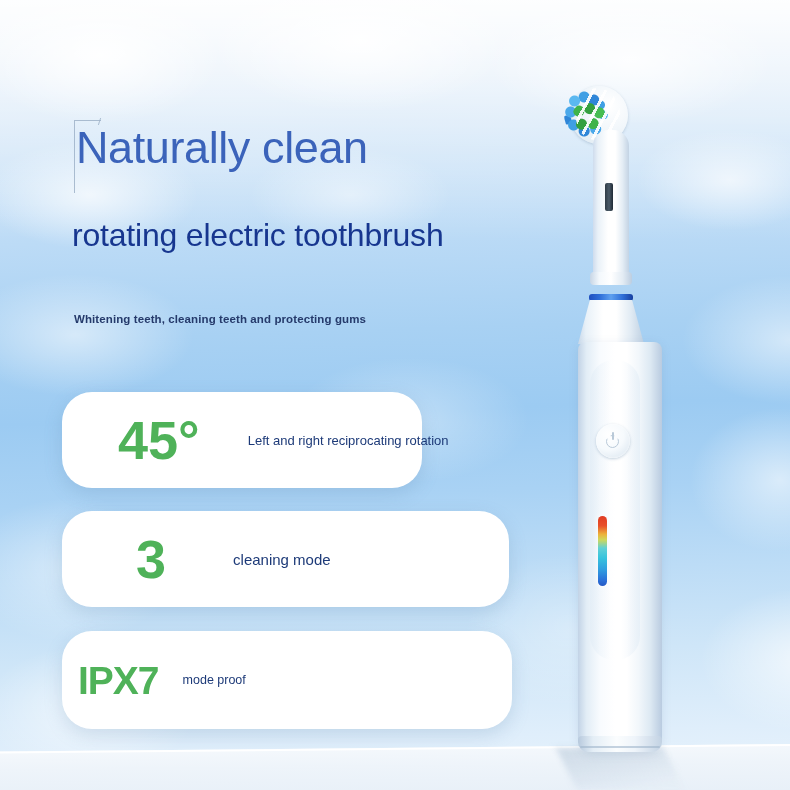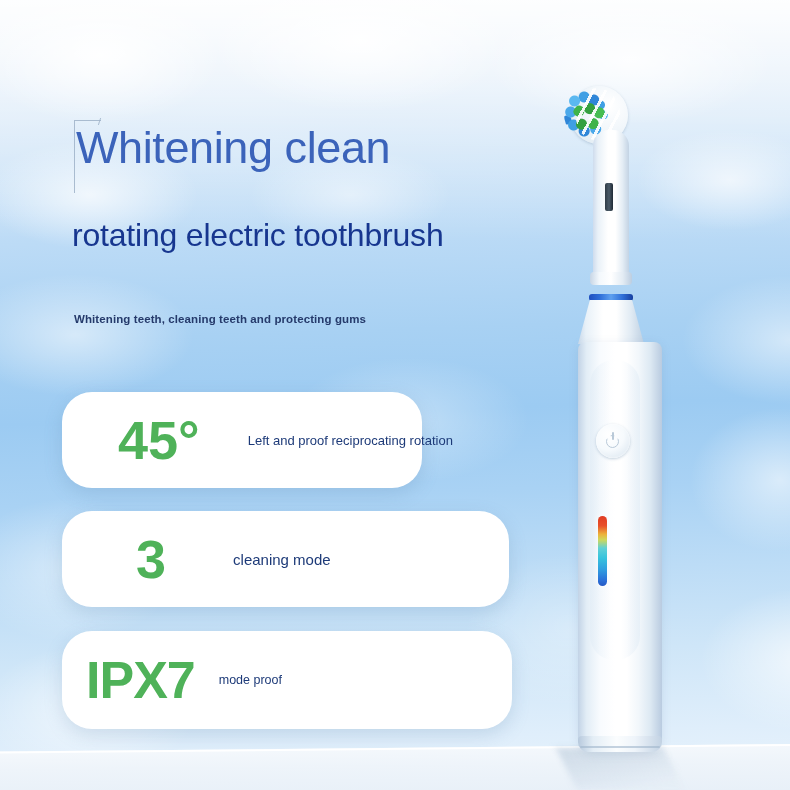--- a/index.html
+++ b/index.html
@@ -132,21 +132,21 @@
     color: #1d3a78;
     white-space: nowrap;
   }
 
   #card-0 .card-value { font-size: 54px; margin-left: 56px; }
   #card-0 .card-label { font-size: 13px; margin-left: 48px; }
 
   #card-1 .card-value { font-size: 54px; margin-left: 74px; }
   #card-1 .card-label { font-size: 15px; margin-left: 67px; }
 
-  #card-2 .card-value { font-size: 52px; margin-left: 24px; letter-spacing: -1px; }
+  #card-2 .card-value { font-size: 39px; margin-left: 16px; letter-spacing: -1px; }
   #card-2 .card-label { font-size: 12.5px; margin-left: 24px; }
 
   
   .ground {
     position: absolute;
     left: 0; top: 744px;
     width: 790px; height: 46px;
     background: linear-gradient(180deg, #f4f8fc 0%, #eef4fa 40%, #e8f0f8 100%);
     transform: skewY(-0.55deg);
     transform-origin: right top;
@@ -352,27 +352,27 @@
   <div class="cloud" style="left:-80px;  top:470px;  width:300px; height:200px; opacity:0.45;"></div>
   <div class="cloud" style="left:660px;  top:560px;  width:290px; height:200px; opacity:0.7;"></div>
   <div class="cloud" style="left:-60px;  top:620px;  width:300px; height:180px; opacity:0.6;"></div>
   <div class="haze" style="left:240px; top:330px; width:340px; height:180px; opacity:0.45;"></div>
   <div class="haze" style="left:420px; top:520px; width:300px; height:220px; opacity:0.35;"></div>
 
 
   <div class="bracket"></div>
   <div class="bracket-tick"></div>
 
-  <div class="headline">Whitening clean</div>
+  <div class="headline">Naturally clean</div>
   <div class="subhead">rotating electric toothbrush</div>
   <div class="tagline">Whitening teeth, cleaning teeth and protecting gums</div>
 
   <div class="card" id="card-0">
     <span class="card-value">45°</span>
-    <span class="card-label">Left and proof reciprocating rotation</span>
+    <span class="card-label">Left and right reciprocating rotation</span>
   </div>
 
   <div class="card" id="card-1">
     <span class="card-value">3</span>
     <span class="card-label">cleaning mode</span>
   </div>
 
   <div class="card" id="card-2">
     <span class="card-value">IPX7</span>
     <span class="card-label">mode proof</span>

